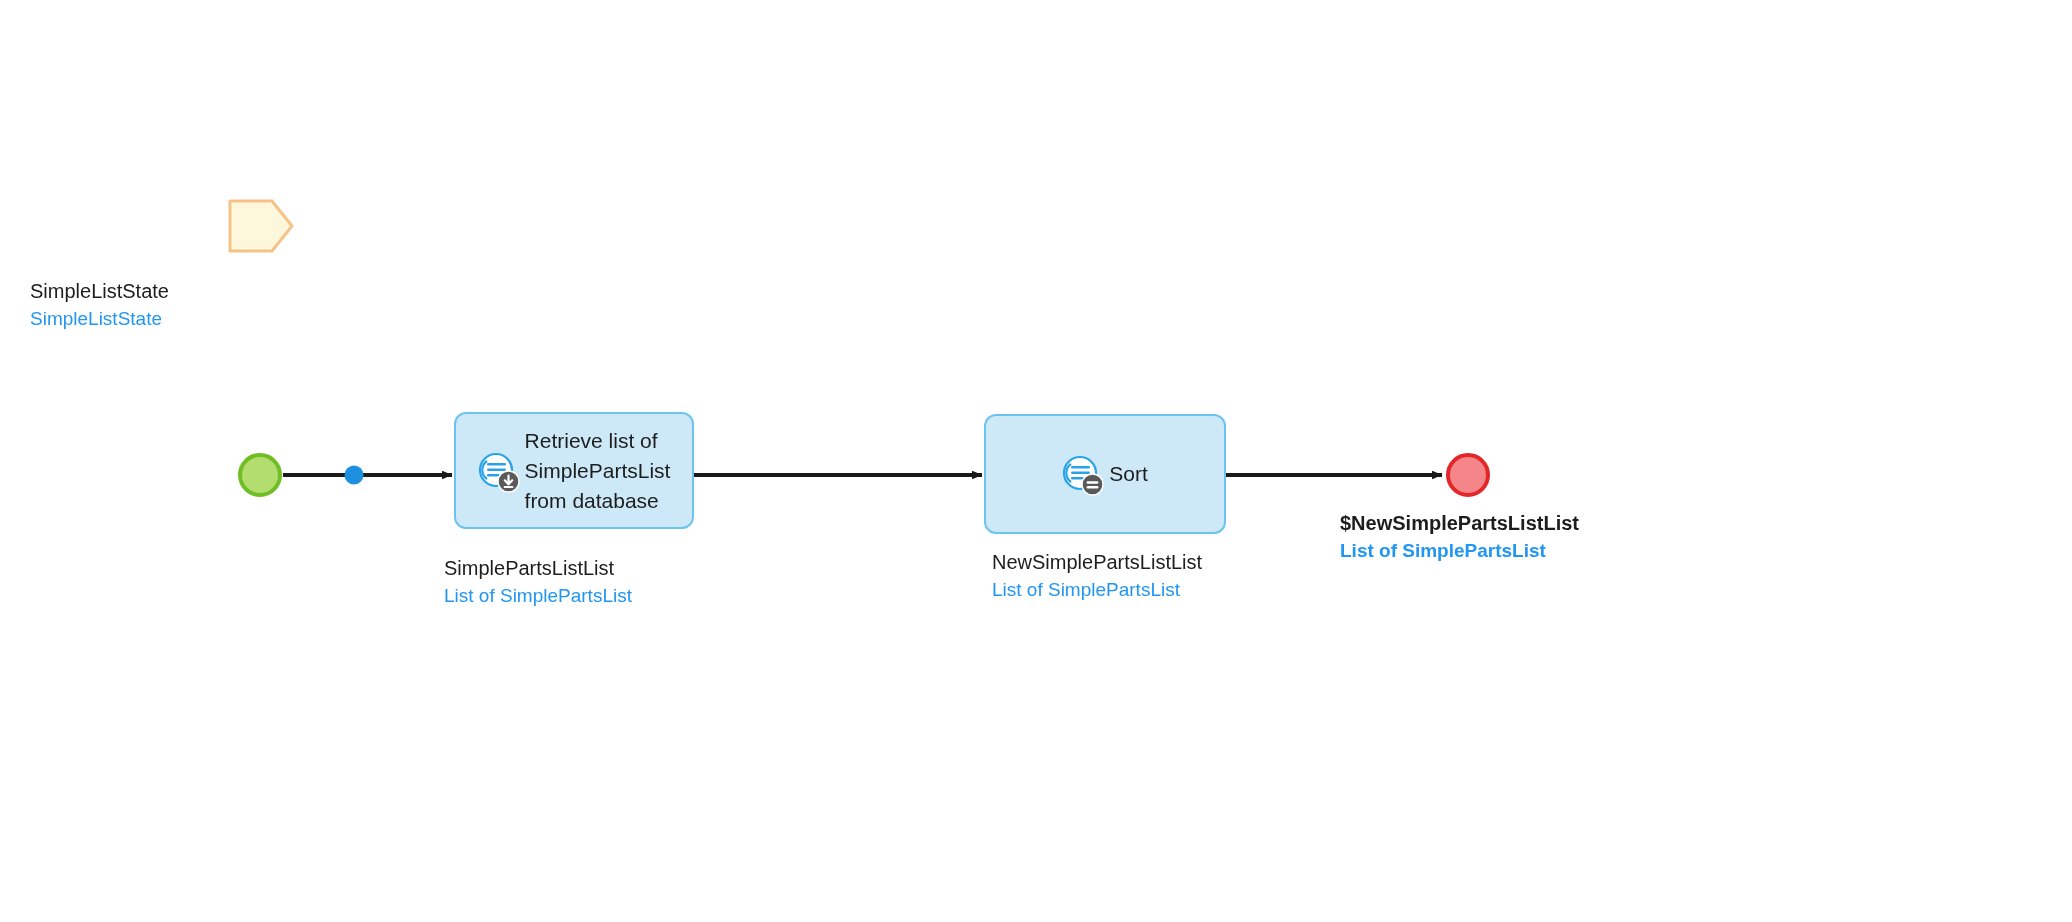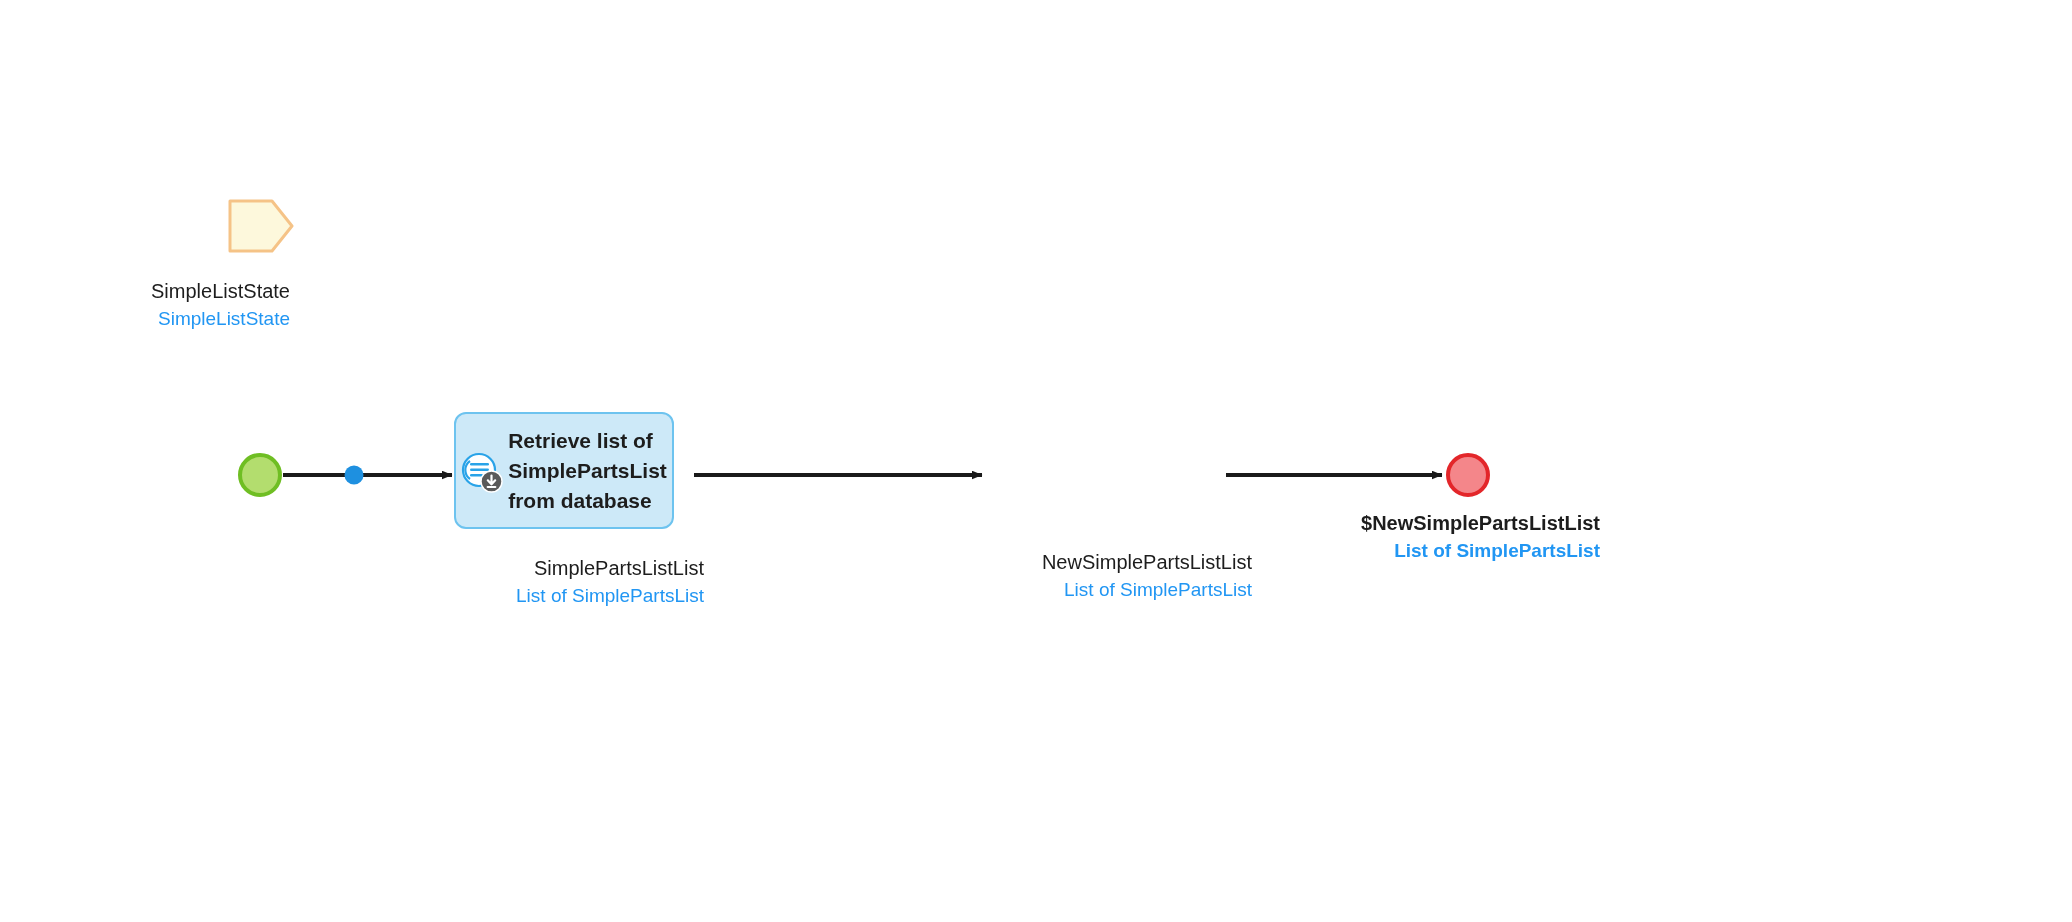--- a/index.html
+++ b/index.html
@@ -45,23 +45,22 @@
     background: #cde9f8;
     border: 2px solid #6dc3ef;
     border-radius: 12px;
     display: flex;
     align-items: center;
     justify-content: center;
   }
   #activity-retrieve {
     left: 454px;
     top: 412px;
-    width: 220px;
+    width: 240px;
     height: 117px;
-    font-weight: bold;
   }
   #activity-sort {
     left: 984px;
     top: 414px;
     width: 242px;
     height: 120px;
   }
   .activity-inner {
     display: flex;
     flex-direction: row;
@@ -92,21 +91,21 @@
   .badge {
     position: absolute;
     right: -4px;
     bottom: -3px;
     width: 23px;
     height: 23px;
   }
   
   .caption {
     position: absolute;
-    text-align: right;
+    text-align: left;
     white-space: nowrap;
   }
   .caption .cap-name {
     display: block;
     font-size: 20px;
     line-height: 27px;
     color: #1d1d1d;
   }
   .caption .cap-type {
     display: block;
@@ -194,20 +193,41 @@
 SimplePartsList
 from database</span>
     </div>
   </div>
 
   <div class="caption" id="caption-retrieve">
     <span class="cap-name">SimplePartsListList</span>
     <span class="cap-type">List of SimplePartsList</span>
   </div>
 
+  <div class="activity-box" id="activity-sort">
+    <div class="activity-inner">
+      <span class="act-icon">
+        <svg width="38" height="38" viewBox="0 0 38 38">
+          <circle cx="18" cy="18" r="16" fill="#ffffff" stroke="#29a3e8" stroke-width="2.2"></circle>
+          <rect x="9" y="11" width="19" height="2.6" rx="1.3" fill="#29a3e8"></rect>
+          <rect x="9" y="16.5" width="19" height="2.6" rx="1.3" fill="#29a3e8"></rect>
+          <rect x="9" y="22" width="13" height="2.6" rx="1.3" fill="#29a3e8"></rect>
+          <path d="M9,9 A11,11 0 0,0 9,27" fill="none" stroke="#29a3e8" stroke-width="2.2"></path>
+        </svg>
+        <span class="badge">
+          <svg width="23" height="23" viewBox="0 0 23 23">
+            <circle cx="11.5" cy="11.5" r="10.5" fill="#5a5a5a" stroke="#ffffff" stroke-width="1.4"></circle>
+            <rect x="5.6" y="8.3" width="11.8" height="2.5" rx="1.25" fill="#ffffff"></rect>
+            <rect x="5.6" y="13" width="11.8" height="2.5" rx="1.25" fill="#ffffff"></rect>
+          </svg>
+        </span>
+      </span>
+      <span class="activity-text">Sort</span>
+    </div>
+  </div>
 
   <div class="caption" id="caption-sort">
     <span class="cap-name">NewSimplePartsListList</span>
     <span class="cap-type">List of SimplePartsList</span>
   </div>
 
   <div class="caption" id="caption-end">
     <span class="cap-name">$NewSimplePartsListList</span>
     <span class="cap-type">List of SimplePartsList</span>
   </div>

